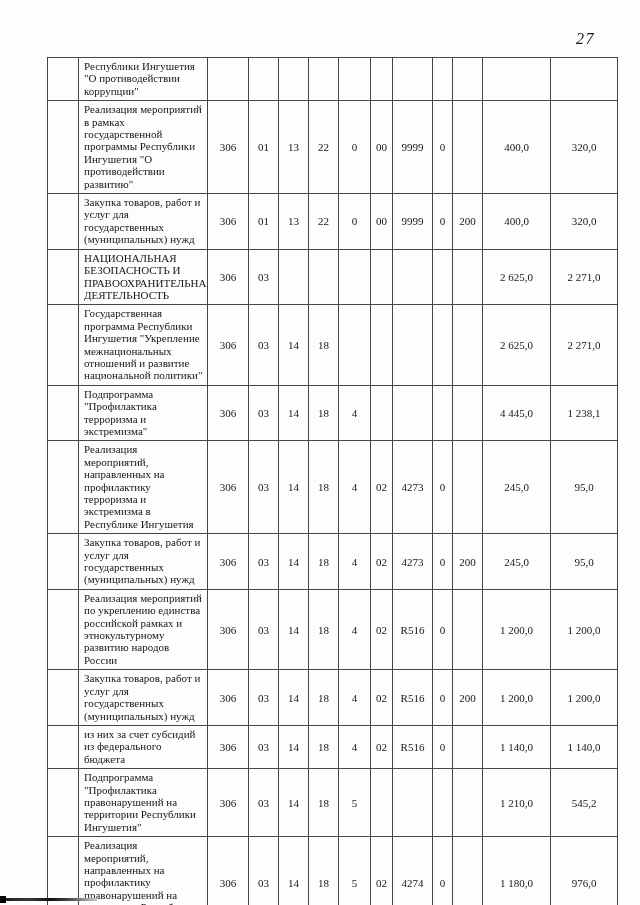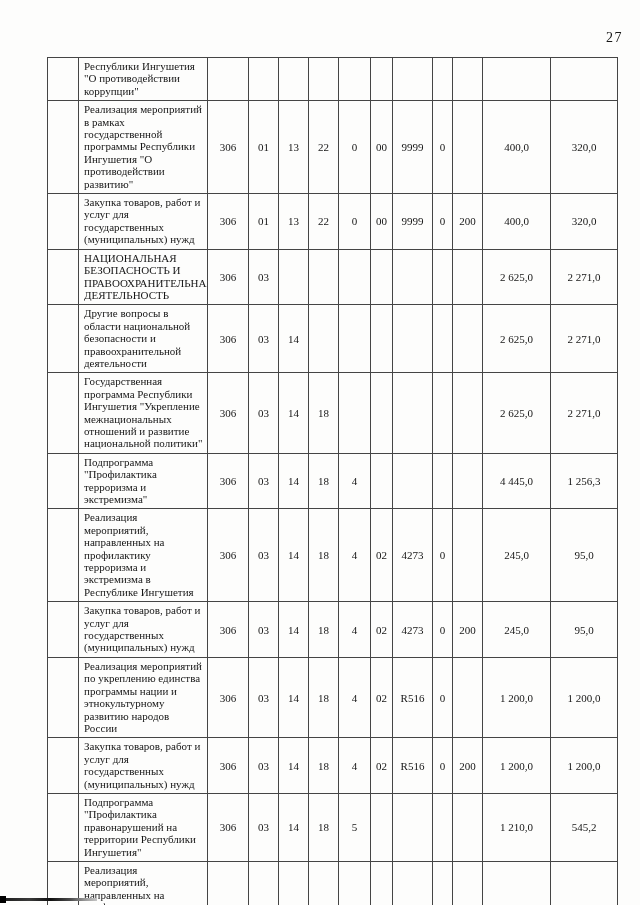--- a/index.html
+++ b/index.html
@@ -11,23 +11,24 @@
     height: 905px;
     position: relative;
     background: #fdfdfc;
     font-family: "Liberation Serif", serif;
     color: #161616;
     overflow: hidden;
   }
   .page-number {
     position: absolute;
     top: 30px;
-    left: 606px;
-    font-size: 14px;
+    left: 576px;
+    font-size: 16px;
     letter-spacing: 1.5px;
+    font-style: italic;
   }
   table.budget-table {
     position: absolute;
     left: 47px;
     top: 57px;
     width: 570px;
     border-collapse: collapse;
     table-layout: fixed;
     font-size: 11px;
   }
@@ -150,62 +151,47 @@
         <td class="code"></td>
         <td class="code"></td>
         <td class="code"></td>
         <td class="code"></td>
         <td class="code"></td>
         <td class="amount">2 625,0</td>
         <td class="amount">2 271,0</td>
       </tr>
       <tr>
         <td class="rownum"></td>
-        <td class="desc">Другие вопросы в области национальной безопасности и правоохранительной деятельности</td>
-        <td class="code">306</td>
-        <td class="code">03</td>
-        <td class="code">14</td>
-        <td class="code"></td>
+        <td class="desc">Государственная программа Республики Ингушетия "Укрепление межнациональных отношений и развитие национальной политики"</td>
+        <td class="code">306</td>
+        <td class="code">03</td>
+        <td class="code">14</td>
+        <td class="code">18</td>
         <td class="code"></td>
         <td class="code"></td>
         <td class="code"></td>
         <td class="code"></td>
         <td class="code"></td>
         <td class="amount">2 625,0</td>
         <td class="amount">2 271,0</td>
       </tr>
       <tr>
         <td class="rownum"></td>
-        <td class="desc">Государственная программа Республики Ингушетия "Укрепление межнациональных отношений и развитие национальной политики"</td>
-        <td class="code">306</td>
-        <td class="code">03</td>
-        <td class="code">14</td>
-        <td class="code">18</td>
-        <td class="code"></td>
-        <td class="code"></td>
-        <td class="code"></td>
-        <td class="code"></td>
-        <td class="code"></td>
-        <td class="amount">2 625,0</td>
-        <td class="amount">2 271,0</td>
-      </tr>
-      <tr>
-        <td class="rownum"></td>
         <td class="desc">Подпрограмма "Профилактика терроризма и экстремизма"</td>
         <td class="code">306</td>
         <td class="code">03</td>
         <td class="code">14</td>
         <td class="code">18</td>
         <td class="code">4</td>
         <td class="code"></td>
         <td class="code"></td>
         <td class="code"></td>
         <td class="code"></td>
         <td class="amount">4 445,0</td>
-        <td class="amount">1 256,3</td>
+        <td class="amount">1 238,1</td>
       </tr>
       <tr>
         <td class="rownum"></td>
         <td class="desc">Реализация мероприятий, направленных на профилактику терроризма и экстремизма в Республике Ингушетия</td>
         <td class="code">306</td>
         <td class="code">03</td>
         <td class="code">14</td>
         <td class="code">18</td>
         <td class="code">4</td>
         <td class="code">02</td>
@@ -225,21 +211,21 @@
         <td class="code">4</td>
         <td class="code">02</td>
         <td class="code">4273</td>
         <td class="code">0</td>
         <td class="code">200</td>
         <td class="amount">245,0</td>
         <td class="amount">95,0</td>
       </tr>
       <tr>
         <td class="rownum"></td>
-        <td class="desc">Реализация мероприятий по укреплению единства программы нации и этнокультурному развитию народов России</td>
+        <td class="desc">Реализация мероприятий по укреплению единства российской рамках и этнокультурному развитию народов России</td>
         <td class="code">306</td>
         <td class="code">03</td>
         <td class="code">14</td>
         <td class="code">18</td>
         <td class="code">4</td>
         <td class="code">02</td>
         <td class="code">R516</td>
         <td class="code">0</td>
         <td class="code"></td>
         <td class="amount">1 200,0</td>
@@ -252,20 +238,35 @@
         <td class="code">03</td>
         <td class="code">14</td>
         <td class="code">18</td>
         <td class="code">4</td>
         <td class="code">02</td>
         <td class="code">R516</td>
         <td class="code">0</td>
         <td class="code">200</td>
         <td class="amount">1 200,0</td>
         <td class="amount">1 200,0</td>
+      </tr>
+      <tr>
+        <td class="rownum"></td>
+        <td class="desc">из них за счет субсидий из федерального бюджета</td>
+        <td class="code">306</td>
+        <td class="code">03</td>
+        <td class="code">14</td>
+        <td class="code">18</td>
+        <td class="code">4</td>
+        <td class="code">02</td>
+        <td class="code">R516</td>
+        <td class="code">0</td>
+        <td class="code"></td>
+        <td class="amount">1 140,0</td>
+        <td class="amount">1 140,0</td>
       </tr>
       <tr>
         <td class="rownum"></td>
         <td class="desc">Подпрограмма "Профилактика правонарушений на территории Республики Ингушетия"</td>
         <td class="code">306</td>
         <td class="code">03</td>
         <td class="code">14</td>
         <td class="code">18</td>
         <td class="code">5</td>
         <td class="code"></td>

